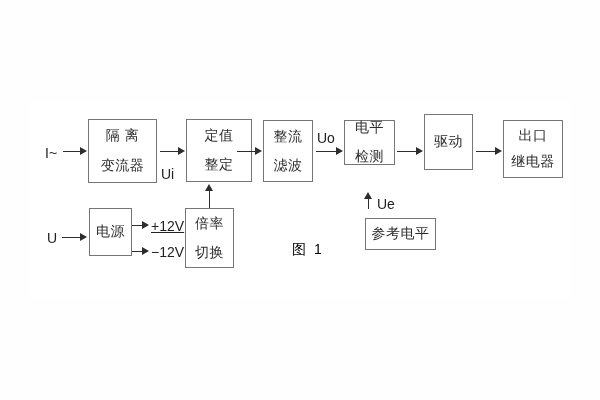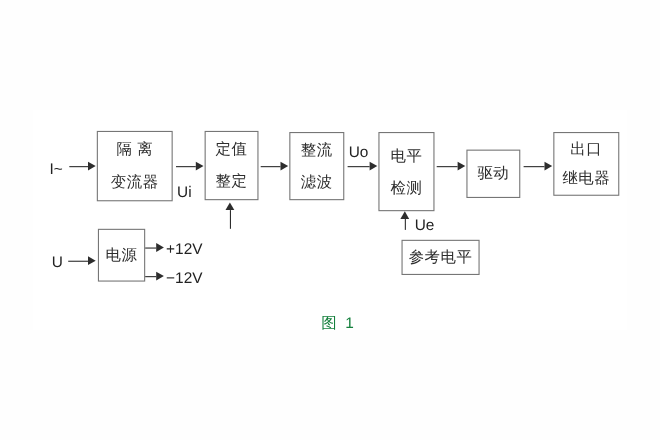--- a/index.html
+++ b/index.html
@@ -41,23 +41,22 @@
   .lbl {
     position: absolute;
     font-size: 14px;
     color: #222222;
     white-space: nowrap;
   }
   .caption {
     position: absolute;
     left: 292px; top: 241px;
     font-size: 14px;
-    color: #15803d;
+    color: #000000;
     letter-spacing: 2px;
-    margin-top: 44px;
   }
   
   .arr-r {
     position: absolute;
     height: 1px;
     background: #2d2d2d;
   }
   .arr-r::after {
     content: "";
     position: absolute;
@@ -86,49 +85,53 @@
 
 <div class="canvas">
   <div class="sheet"></div>
 
   <span class="lbl" style="left:45px; top:145px;">I~</span>
   <span class="lbl" style="left:47px; top:230px;">U</span>
 
   <span class="lbl" style="left:161px; top:130px;margin-top:36px;">Ui</span>
   <span class="lbl" style="left:317px; top:130px;">Uo</span>
   <span class="lbl" style="left:377px; top:196px;">Ue</span>
-  <span class="lbl" style="left:151px; top:218px;">+12V</span>
+  <span class="lbl" style="left:151px; top:218px;text-decoration:underline;">+12V</span>
   <span class="lbl" style="left:151px; top:244px;">−12V</span>
 
   <div class="box" style="left:88px; top:119px; width:69px; height:64px;gap:12px;">
     <span>隔 离</span>
     <span>变流器</span>
   </div>
-  <div class="box" style="left:186px; top:119px; width:49px; height:63px;">
+  <div class="box" style="left:186px; top:119px; width:66px; height:63px;">
     <span>定值</span>
     <span>整定</span>
   </div>
   <div class="box" style="left:263px; top:120px; width:50px; height:62px;text-align:right;">
     <span>整流</span>
     <span>滤波</span>
   </div>
-  <div class="box" style="left:344px; top:120px; width:51px; height:72px;">
+  <div class="box" style="left:344px; top:120px; width:51px; height:45px;">
     <span>电平</span>
     <span>检测</span>
   </div>
-  <div class="box" style="left:424px; top:136px; width:49px; height:44px;">
+  <div class="box" style="left:424px; top:114px; width:49px; height:56px;">
     <span>驱动</span>
   </div>
   <div class="box" style="left:503px; top:120px; width:60px; height:58px; row-gap:8px;">
     <span>出口</span>
     <span>继电器</span>
   </div>
 
   <div class="box" style="left:89px; top:208px; width:43px; height:48px;">
     <span>电源</span>
+  </div>
+  <div class="box" style="left:185px; top:208px; width:49px; height:60px;">
+    <span>倍率</span>
+    <span>切换</span>
   </div>
   <div class="box" style="left:333px; top:218px; width:71px; height:32px;margin-left:32px;">
     <span>参考电平</span>
   </div>
 
   <div class="arr-r" style="left:63px;  top:151px; width:17px;"></div>
   <div class="arr-r" style="left:160px; top:151px; width:18px;"></div>
   <div class="arr-r" style="left:237px; top:151px; width:18px;"></div>
   <div class="arr-r" style="left:316px; top:151px; width:20px;"></div>
   <div class="arr-r" style="left:397px; top:151px; width:19px;"></div>

